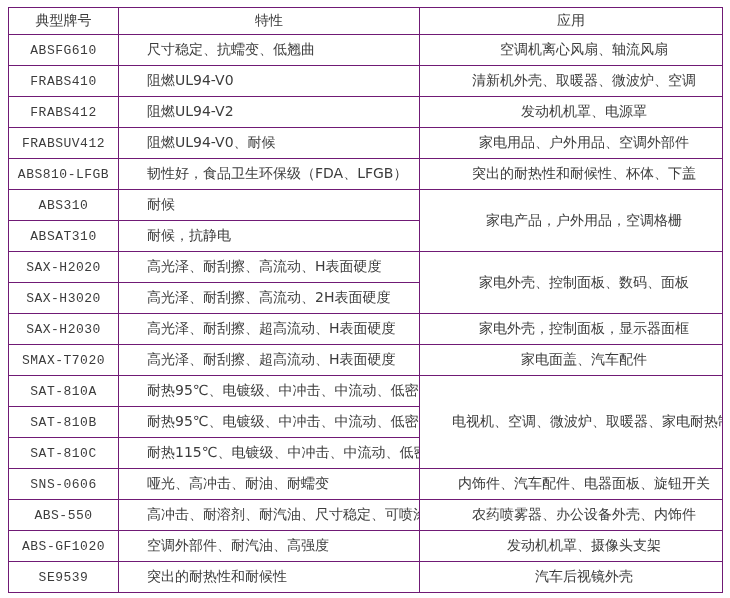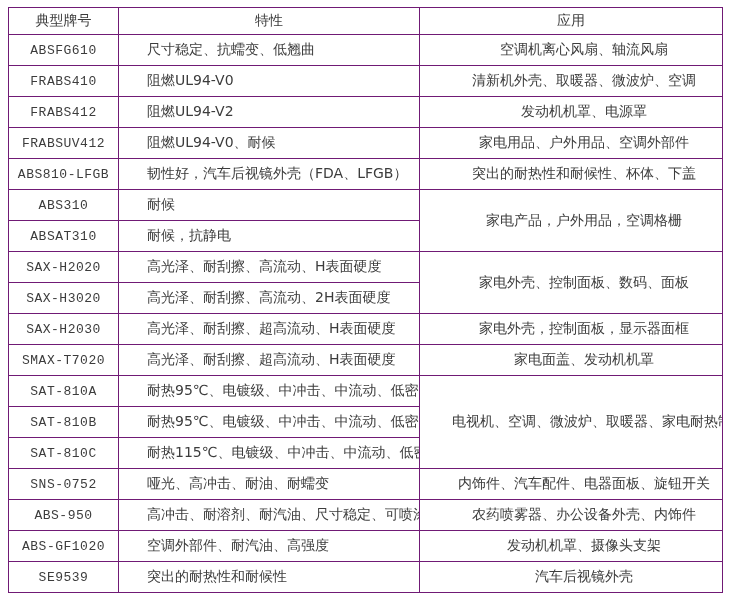--- a/index.html
+++ b/index.html
@@ -95,21 +95,21 @@
         <td class="feature-cell">阻燃UL94-V2</td>
         <td class="app-cell">发动机机罩、电源罩</td>
       </tr>
       <tr>
         <td class="grade-cell">FRABSUV412</td>
         <td class="feature-cell">阻燃UL94-V0、耐候</td>
         <td class="app-cell">家电用品、户外用品、空调外部件</td>
       </tr>
       <tr>
         <td class="grade-cell">ABS810-LFGB</td>
-        <td class="feature-cell">韧性好，汽车后视镜外壳（FDA、LFGB）</td>
+        <td class="feature-cell">韧性好，食品卫生环保级（FDA、LFGB）</td>
         <td class="app-cell">突出的耐热性和耐候性、杯体、下盖</td>
       </tr>
       <tr>
         <td class="grade-cell">ABS310</td>
         <td class="feature-cell">耐候</td>
         <td class="app-cell" rowspan="2">家电产品，户外用品，空调格栅</td>
       </tr>
       <tr>
         <td class="grade-cell">ABSAT310</td>
         <td class="feature-cell">耐候，抗静电</td>
@@ -124,42 +124,42 @@
         <td class="feature-cell">高光泽、耐刮擦、高流动、2H表面硬度</td>
       </tr>
       <tr>
         <td class="grade-cell">SAX-H2030</td>
         <td class="feature-cell">高光泽、耐刮擦、超高流动、H表面硬度</td>
         <td class="app-cell">家电外壳，控制面板，显示器面框</td>
       </tr>
       <tr>
         <td class="grade-cell">SMAX-T7020</td>
         <td class="feature-cell">高光泽、耐刮擦、超高流动、H表面硬度</td>
-        <td class="app-cell">家电面盖、发动机机罩</td>
+        <td class="app-cell">家电面盖、汽车配件</td>
       </tr>
       <tr>
         <td class="grade-cell">SAT-810A</td>
         <td class="feature-cell">耐热95℃、电镀级、中冲击、中流动、低密度</td>
         <td class="app-cell" rowspan="3">电视机、空调、微波炉、取暖器、家电耐热制件</td>
       </tr>
       <tr>
         <td class="grade-cell">SAT-810B</td>
         <td class="feature-cell">耐热95℃、电镀级、中冲击、中流动、低密度</td>
       </tr>
       <tr>
         <td class="grade-cell">SAT-810C</td>
         <td class="feature-cell">耐热115℃、电镀级、中冲击、中流动、低密度</td>
       </tr>
       <tr>
-        <td class="grade-cell">SNS-0752</td>
+        <td class="grade-cell">SNS-0606</td>
         <td class="feature-cell">哑光、高冲击、耐油、耐蠕变</td>
         <td class="app-cell">内饰件、汽车配件、电器面板、旋钮开关</td>
       </tr>
       <tr>
-        <td class="grade-cell">ABS-950</td>
+        <td class="grade-cell">ABS-550</td>
         <td class="feature-cell">高冲击、耐溶剂、耐汽油、尺寸稳定、可喷涂</td>
         <td class="app-cell">农药喷雾器、办公设备外壳、内饰件</td>
       </tr>
       <tr>
         <td class="grade-cell">ABS-GF1020</td>
         <td class="feature-cell">空调外部件、耐汽油、高强度</td>
         <td class="app-cell">发动机机罩、摄像头支架</td>
       </tr>
       <tr>
         <td class="grade-cell">SE9539</td>

